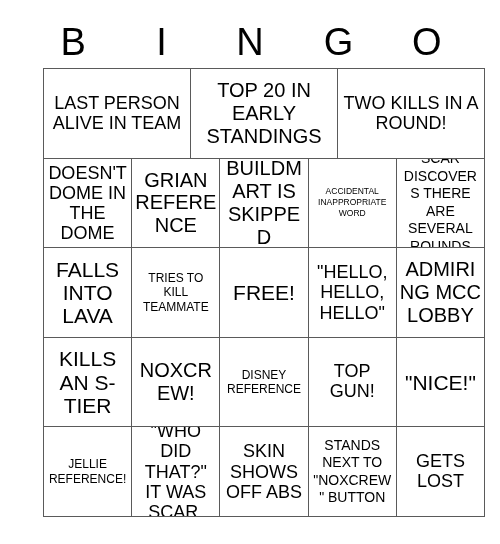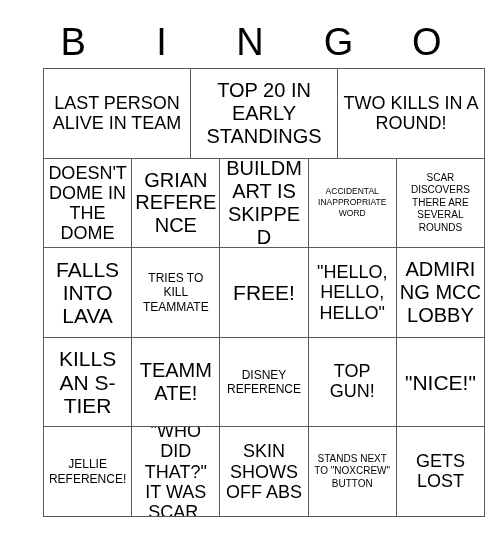--- a/index.html
+++ b/index.html
@@ -99,21 +99,21 @@
     word-wrap: break-word;
     white-space: pre-line;
   }
 
   
   .fs-xxl { font-size: 18px; line-height: 1.1; }
   .fs-xl  { font-size: 21px; line-height: 1.1; }
   .fs-l   { font-size: 18px; line-height: 1.12; }
   .fs-m   { font-size: 20px; line-height: 1.14; }
   .fs-s   { font-size: 12px; line-height: 1.2; }
-  .fs-xs  { font-size: 10px; line-height: 1.25; }
+  .fs-xs  { font-size: 14px; line-height: 1.25; }
   .fs-xxs { font-size: 8.5px; line-height: 1.3; }
 </style>
 </head>
 <body>
 
 <div id="bingo-card">
 
   <div id="bingo-header">
     <div class="header-letter">B</div>
     <div class="header-letter">I</div>
@@ -170,21 +170,21 @@
       <div class="bingo-cell">
           <span class="cell-text fs-m">ADMIRING MCC LOBBY</span>
         </div>
     </div>
 
     <div class="bingo-row">
       <div class="bingo-cell">
           <span class="cell-text fs-xl">KILLS AN S-TIER</span>
         </div>
       <div class="bingo-cell">
-          <span class="cell-text fs-m">TEAMMATE!</span>
+          <span class="cell-text fs-m">NOXCREW!</span>
         </div>
       <div class="bingo-cell">
           <span class="cell-text fs-s">DISNEY REFERENCE</span>
         </div>
       <div class="bingo-cell">
           <span class="cell-text fs-xxl">TOP GUN!</span>
         </div>
       <div class="bingo-cell">
           <span class="cell-text fs-xl">"NICE!"</span>
         </div>

